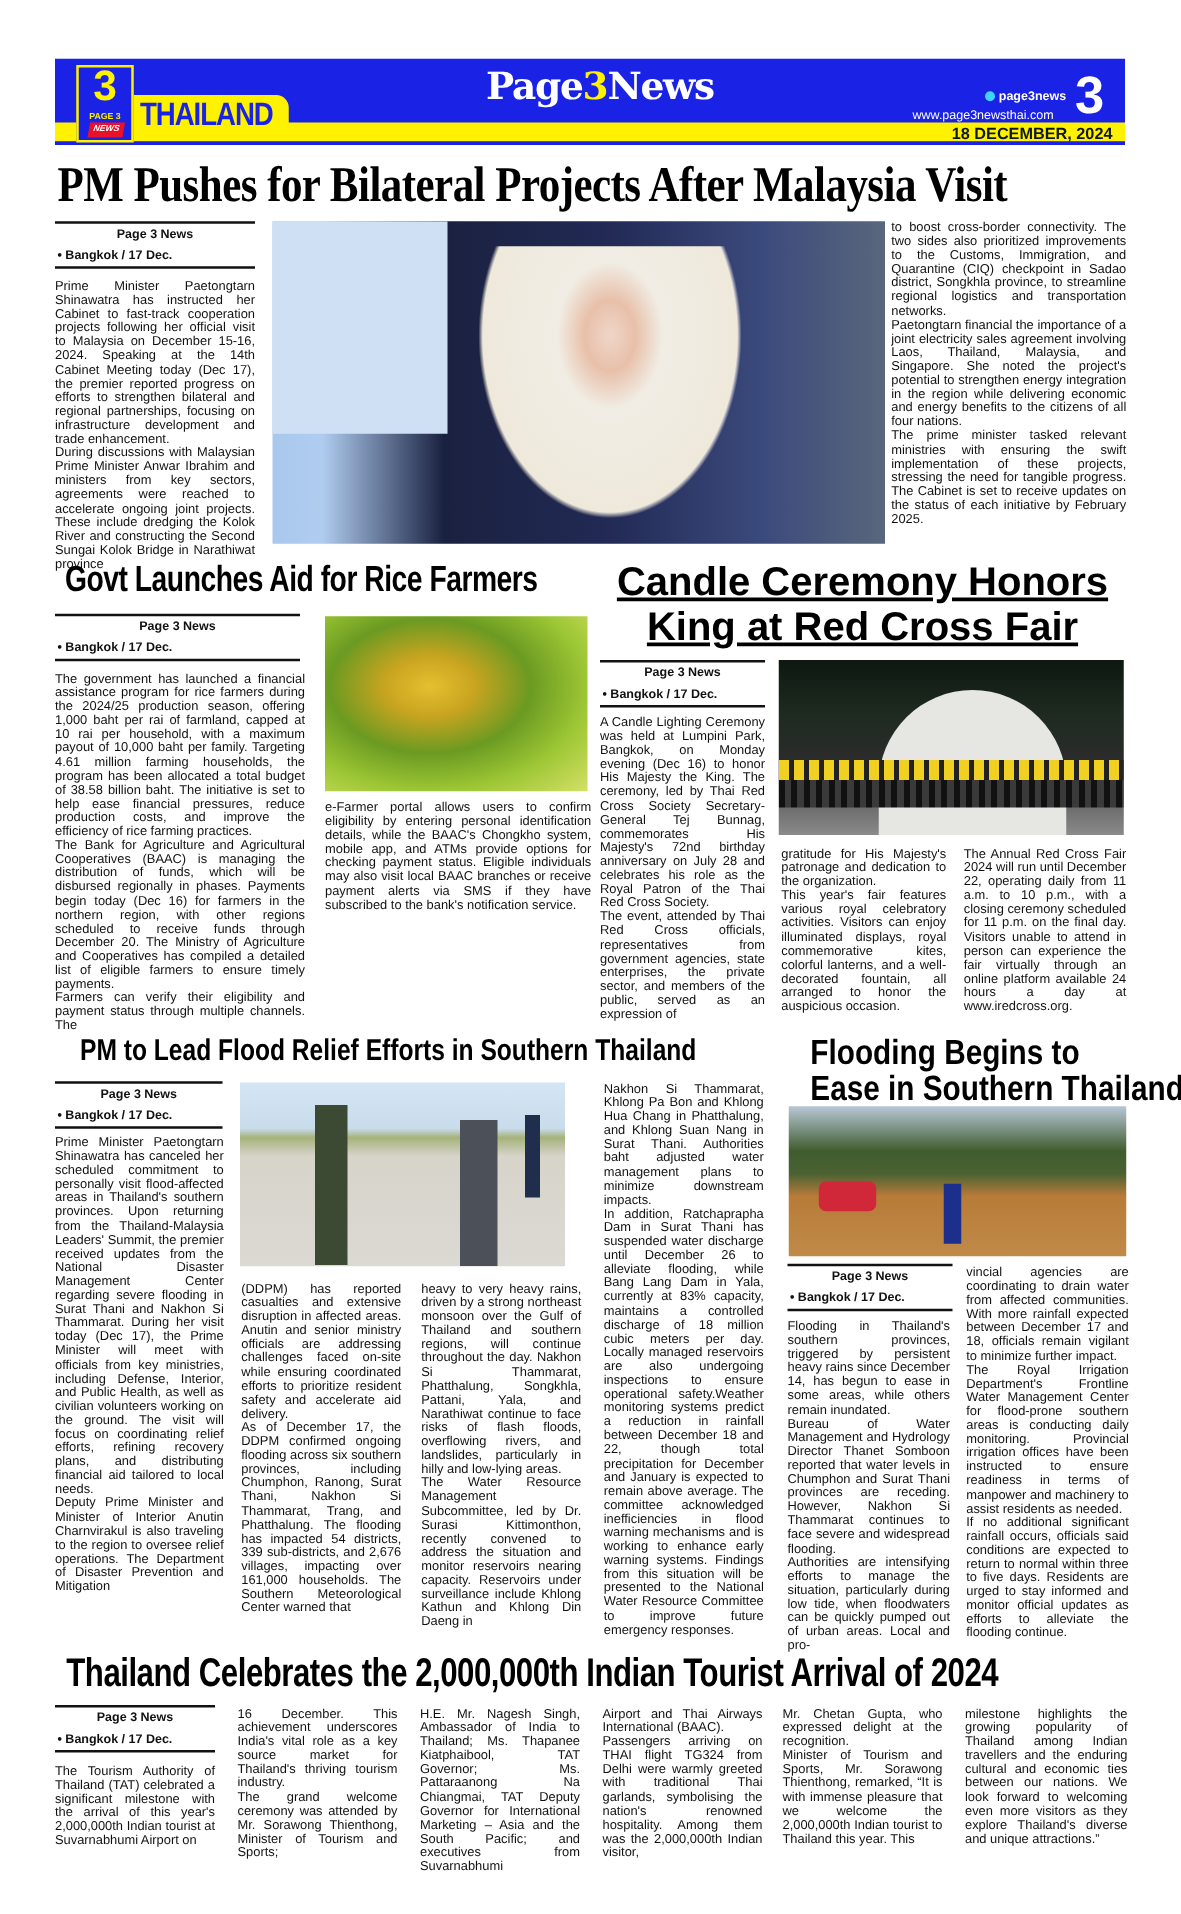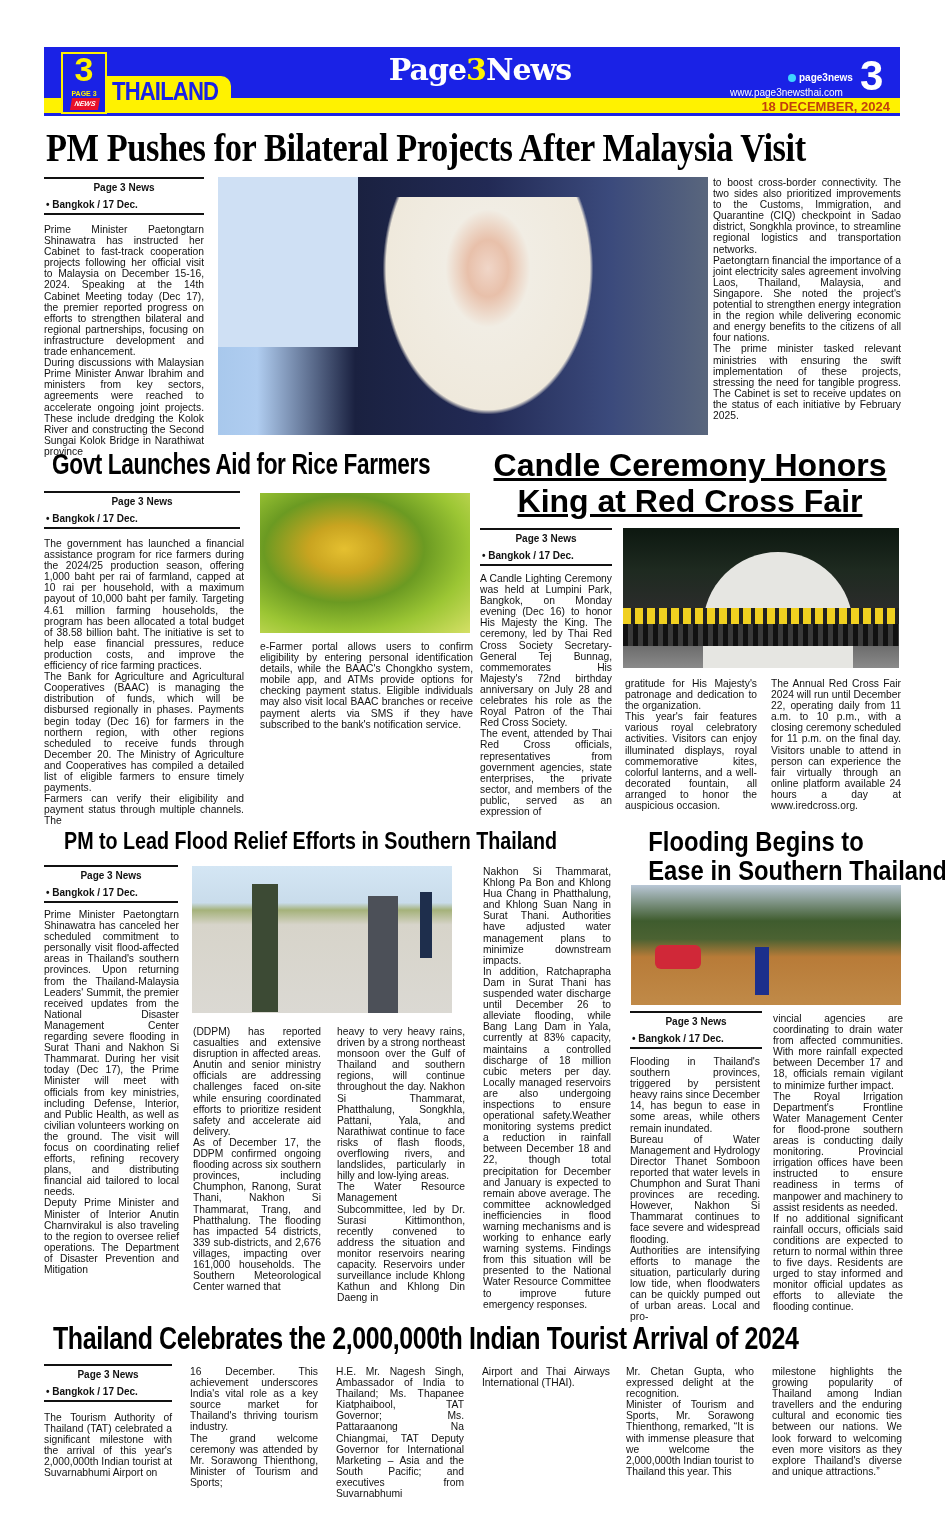--- a/index.html
+++ b/index.html
@@ -16,21 +16,21 @@
   .logo-box { left: 61px; top: 52px; width: 46px; height: 62px; background: #1a22e6; border: 2px solid #fff200; }
   .logo-3 { left: 66px; top: 50px; width: 36px; font-weight: bold; font-size: 34px; color: #fff200; text-align: center; }
   .logo-page3 { left: 63px; top: 90px; width: 42px; text-align: center; font-size: 7px; font-weight: bold; color: #fff200; }
   .logo-news { left: 71px; top: 98px; width: 28px; height: 12px; background: #e8102a; color: #fff; font-size: 7px; font-weight: bold; font-style: italic; text-align: center; line-height: 12px; transform: skewX(-10deg); }
   .brand { left: 370px; top: 52px; width: 220px; text-align: center; font-family: "DejaVu Serif", serif; font-weight: bold; font-size: 30px; color: #fff; letter-spacing: -1px; }
   .brand .three { color: #fff200; }
   .social { left: 788px; top: 72px; font-size: 10px; color: #fff; font-weight: bold; }
   .social-dot { display: inline-block; width: 8px; height: 8px; border-radius: 50%; background: #3fd4ff; margin-right: 3px; vertical-align: -1px; }
   .website { left: 730px; top: 87px; font-size: 10px; color: #fff; font-weight: normal; }
   .page-num { left: 860px; top: 52px; font-size: 42px; font-weight: bold; color: #fff; }
-  .date { left: 740px; top: 99px; width: 150px; text-align: right; font-size: 13px; font-weight: bold; color: #c2410c; }
+  .date { left: 740px; top: 99px; width: 150px; text-align: right; font-size: 13px; font-weight: bold; color: #0f172a; }
 
   
   .hl-serif { font-family: "Liberation Serif", serif; font-weight: bold; color: #000; white-space: nowrap; }
   .hl-sans { font-family: "Liberation Sans", sans-serif; font-weight: bold; color: #000; white-space: nowrap; }
 
   
   .byline { border-top: 2px solid #111; border-bottom: 2px solid #111; font-size: 10px; font-weight: bold; }
   .byline .src { text-align: center; padding: 3px 0 2px; }
   .byline .loc { padding: 4px 0 3px 2px; }
 
@@ -143,21 +143,21 @@
 </div>
 <div class="abs col" style="left:193px; top:1026px; width:128px;">
   <p>(DDPM) has reported casualties and extensive disruption in affected areas. Anutin and senior ministry officials are addressing challenges faced on-site while ensuring coordinated efforts to prioritize resident safety and accelerate aid delivery.</p>
   <p>As of December 17, the DDPM confirmed ongoing flooding across six southern provinces, including Chumphon, Ranong, Surat Thani, Nakhon Si Thammarat, Trang, and Phatthalung. The flooding has impacted 54 districts, 339 sub-districts, and 2,676 villages, impacting over 161,000 households. The Southern Meteorological Center warned that</p>
 </div>
 <div class="abs col" style="left:337px; top:1026px; width:128px;">
   <p>heavy to very heavy rains, driven by a strong northeast monsoon over the Gulf of Thailand and southern regions, will continue throughout the day. Nakhon Si Thammarat, Phatthalung, Songkhla, Pattani, Yala, and Narathiwat continue to face risks of flash floods, overflowing rivers, and landslides, particularly in hilly and low-lying areas.</p>
   <p>The Water Resource Management Subcommittee, led by Dr. Surasi Kittimonthon, recently convened to address the situation and monitor reservoirs nearing capacity. Reservoirs under surveillance include Khlong Kathun and Khlong Din Daeng in</p>
 </div>
 <div class="abs col" style="left:483px; top:866px; width:128px;">
-  <p>Nakhon Si Thammarat, Khlong Pa Bon and Khlong Hua Chang in Phatthalung, and Khlong Suan Nang in Surat Thani. Authorities have adjusted water management plans to minimize downstream impacts.</p>
+  <p>Nakhon Si Thammarat, Khlong Pa Bon and Khlong Hua Chang in Phatthalung, and Khlong Suan Nang in Surat Thani. Authorities baht adjusted water management plans to minimize downstream impacts.</p>
   <p>In addition, Ratchaprapha Dam in Surat Thani has suspended water discharge until December 26 to alleviate flooding, while Bang Lang Dam in Yala, currently at 83% capacity, maintains a controlled discharge of 18 million cubic meters per day. Locally managed reservoirs are also undergoing inspections to ensure operational safety.Weather monitoring systems predict a reduction in rainfall between December 18 and 22, though total precipitation for December and January is expected to remain above average. The committee acknowledged inefficiencies in flood warning mechanisms and is working to enhance early warning systems. Findings from this situation will be presented to the National Water Resource Committee to improve future emergency responses.</p>
 </div>
 
 <div class="abs hl-sans" style="left:628px; top:827px; width:270px; text-align:left; font-size:28px; line-height:29px;">
   <div style="transform:scaleX(0.85);">Flooding Begins to</div>
   <div style="transform:scaleX(0.85);">Ease in Southern Thailand</div>
 </div>
 <div class="abs photo ph-flood" style="left:631px; top:885px; width:270px; height:120px;">
   <div class="abs" style="left:24px; top:60px; width:46px; height:24px; background:#d02838; border-radius:6px;"></div>
   <div class="abs" style="left:124px; top:62px; width:14px; height:48px; background:#1c2f8c;"></div>
@@ -186,21 +186,22 @@
   <p>The Tourism Authority of Thailand (TAT) celebrated a significant milestone with the arrival of this year's 2,000,000th Indian tourist at Suvarnabhumi Airport on</p>
 </div>
 <div class="abs col" style="left:190px; top:1366px; width:128px;">
   <p>16 December. This achievement underscores India's vital role as a key source market for Thailand's thriving tourism industry.</p>
   <p>The grand welcome ceremony was attended by Mr. Sorawong Thienthong, Minister of Tourism and Sports;</p>
 </div>
 <div class="abs col" style="left:336px; top:1366px; width:128px;">
   <p>H.E. Mr. Nagesh Singh, Ambassador of India to Thailand; Ms. Thapanee Kiatphaibool, TAT Governor; Ms. Pattaraanong Na Chiangmai, TAT Deputy Governor for International Marketing – Asia and the South Pacific; and executives from Suvarnabhumi</p>
 </div>
 <div class="abs col" style="left:482px; top:1366px; width:128px;">
-  <p>Airport and Thai Airways International (THAI).</p>
+  <p>Airport and Thai Airways International (BAAC).</p>
+  <p>Passengers arriving on THAI flight TG324 from Delhi were warmly greeted with traditional Thai garlands, symbolising the nation's renowned hospitality. Among them was the 2,000,000th Indian visitor,</p>
 </div>
 <div class="abs col" style="left:626px; top:1366px; width:128px;">
   <p>Mr. Chetan Gupta, who expressed delight at the recognition.</p>
   <p>Minister of Tourism and Sports, Mr. Sorawong Thienthong, remarked, “It is with immense pleasure that we welcome the 2,000,000th Indian tourist to Thailand this year. This</p>
 </div>
 <div class="abs col" style="left:772px; top:1366px; width:130px;">
   <p>milestone highlights the growing popularity of Thailand among Indian travellers and the enduring cultural and economic ties between our nations. We look forward to welcoming even more visitors as they explore Thailand's diverse and unique attractions.”</p>
 </div>
 
 </body></html>

